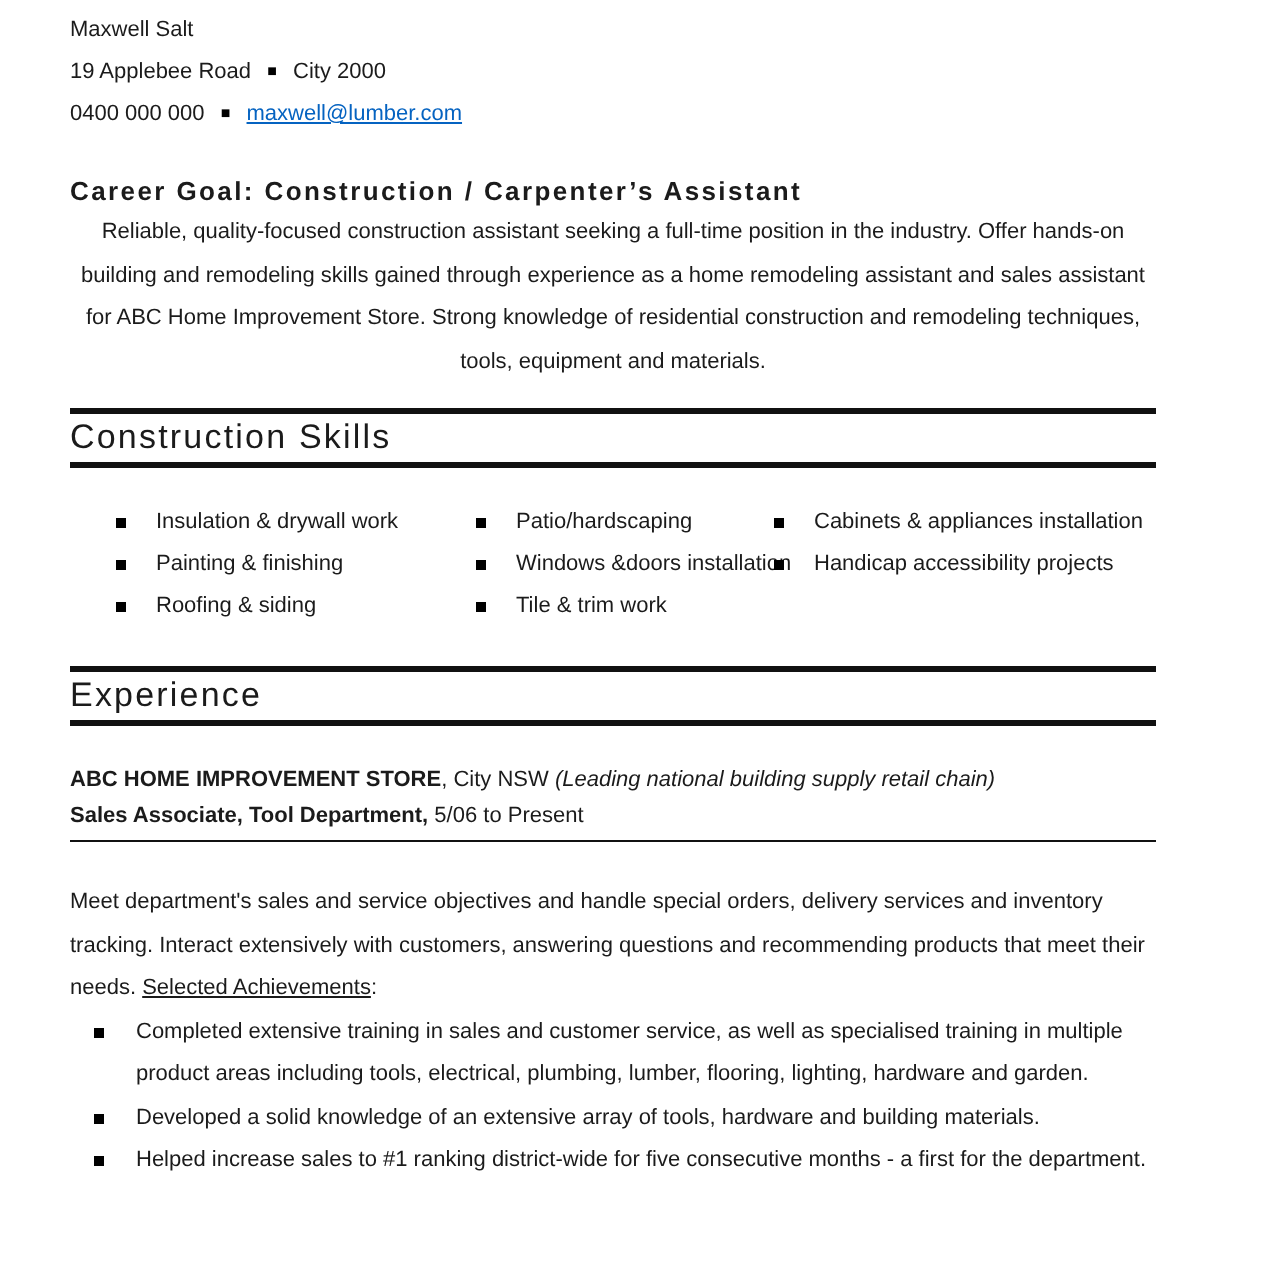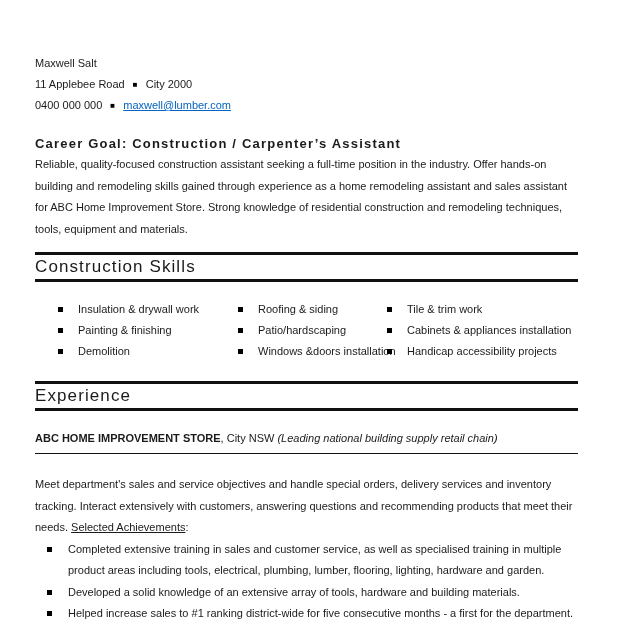--- a/index.html
+++ b/index.html
@@ -4,36 +4,36 @@
 <style>
   * { box-sizing: border-box; }
   html, body { margin: 0; padding: 0; }
   body {
     width: 632px; height: 640px; overflow: hidden;
     background: #ffffff;
     color: #1b1b1b;
     font-family: "Liberation Sans", "DejaVu Sans", sans-serif;
     font-size: 11px;
   }
-  .page { padding: 5px 54px 0 35px; margin-top: 48px; }
+  .page { padding: 5px 54px 0 35px; }
 
   
   .hdr-line { line-height: 21px; white-space: nowrap; }
   .sep {
     display: inline-block; font-size: 8px; line-height: 8px;
     vertical-align: 1px; margin: 0 5px; color: #000;
   }
   a.email { color: #0563C1; text-decoration: underline; cursor: pointer; }
 
   
   .career-heading {
     margin: 20px 0 0; font-size: 13px; font-weight: bold;
     letter-spacing: 1.2px; line-height: 15px;
   }
-  .para { margin: 3px 0 0; line-height: 21.5px; }
+  .para { margin: 3px 0 0; line-height: 21.5px; text-align: center; }
 
   
   .rule { height: 2px; border-top: 1px solid #111; border-bottom: 2px solid #111; }
   .mt-goal { margin-top: 12px; }
   .mt-exp  { margin-top: 19px; }
   .sec-title {
     padding: 4px 0 5px; font-size: 17px; letter-spacing: 1.1px; line-height: 15px;
   }
 
   
@@ -68,56 +68,58 @@
 </head>
 <body>
 
 <div class="page">
 
   <div>
     <div class="hdr-line">
       <span>Maxwell Salt</span>
     </div>
     <div class="hdr-line">
-      <span>11 Applebee Road</span>
+      <span>19 Applebee Road</span>
       <span class="sep">■</span>
       <span>City 2000</span>
     </div>
     <div class="hdr-line">
       <span>0400 000 000</span>
       <span class="sep">■</span>
       <a class="email" href="#">maxwell@lumber.com</a>
     </div>
   </div>
 
   <div class="career-heading">Career Goal: Construction / Carpenter’s Assistant</div>
   <p class="para">Reliable, quality-focused construction assistant seeking a full-time position in the industry. Offer hands-on building and remodeling skills gained through experience as a home remodeling assistant and sales assistant for ABC Home Improvement Store. Strong knowledge of residential construction and remodeling techniques, tools, equipment and materials.</p>
 
   <div class="rule mt-goal"></div>
   <div class="sec-title">Construction Skills</div>
   <div class="rule"></div>
 
   <div class="skills">
     <div class="skill-item"><span class="sq"></span><span>Insulation &amp; drywall work</span></div>
     <div class="skill-item"><span class="sq"></span><span>Painting &amp; finishing</span></div>
-    <div class="skill-item"><span class="sq"></span><span>Demolition</span></div>
     <div class="skill-item"><span class="sq"></span><span>Roofing &amp; siding</span></div>
     <div class="skill-item"><span class="sq"></span><span>Patio/hardscaping</span></div>
     <div class="skill-item"><span class="sq"></span><span>Windows &amp;doors installation</span></div>
     <div class="skill-item"><span class="sq"></span><span>Tile &amp; trim work</span></div>
     <div class="skill-item"><span class="sq"></span><span>Cabinets &amp; appliances installation</span></div>
     <div class="skill-item"><span class="sq"></span><span>Handicap accessibility projects</span></div>
   </div>
 
   <div class="rule mt-exp"></div>
   <div class="sec-title">Experience</div>
   <div class="rule"></div>
 
   <div class="employer-line">
     <span class="employer-name">ABC HOME IMPROVEMENT STORE</span><span>, City NSW </span><span class="employer-tagline">(Leading national building supply retail chain)</span>
+  </div>
+  <div class="role-line">
+    <span class="role-title">Sales Associate, Tool Department,</span><span> 5/06 to Present</span>
   </div>
   <div class="divider"></div>
 
   <p class="jobdesc">
     <span>Meet department's sales and service objectives and handle special orders, delivery services and inventory tracking. Interact extensively with customers, answering questions and recommending products that meet their needs. </span><span class="ach-label">Selected Achievements</span><span>:</span>
   </p>
 
   <ul class="ach">
     <li class="ach-item"><span class="sq"></span><span>Completed extensive training in sales and customer service, as well as specialised training in multiple product areas including tools, electrical, plumbing, lumber, flooring, lighting, hardware and garden.</span></li>
     <li class="ach-item"><span class="sq"></span><span>Developed a solid knowledge of an extensive array of tools, hardware and building materials.</span></li>

